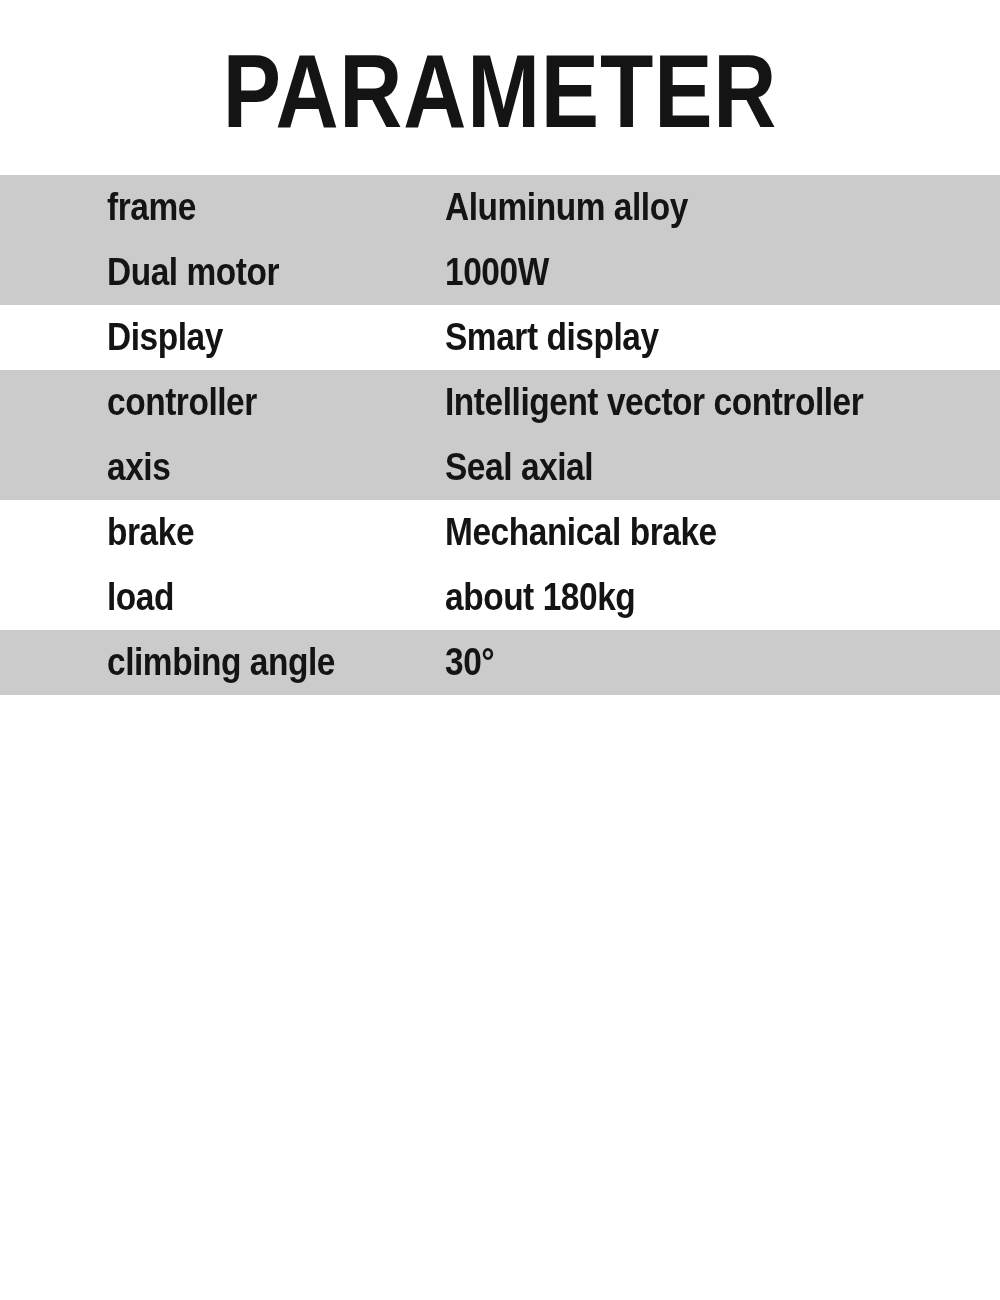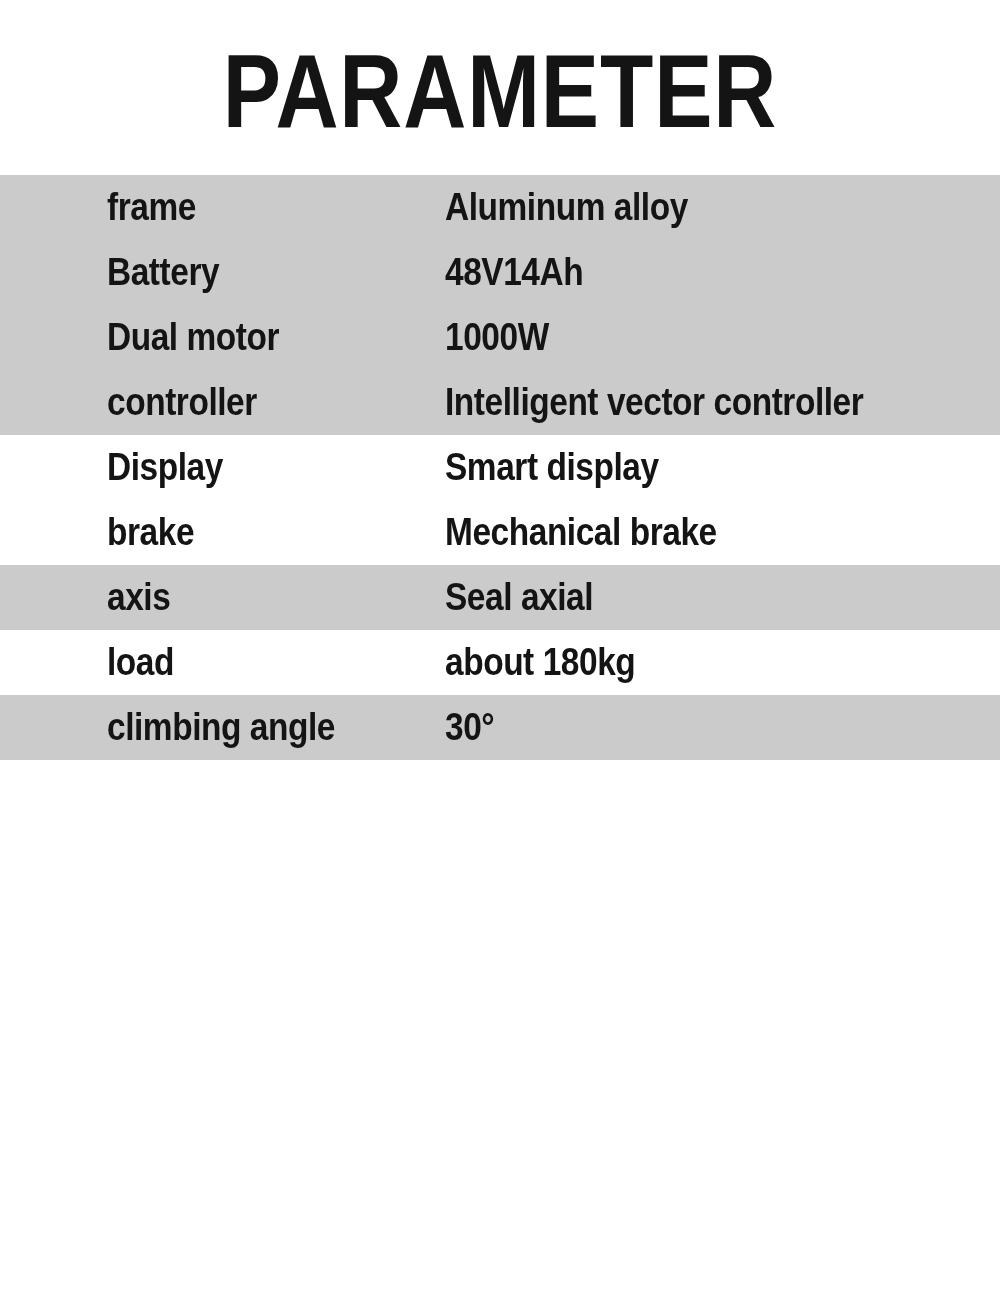--- a/index.html
+++ b/index.html
@@ -60,42 +60,38 @@
 <body style="--bg: #ffffff; --stripe: #cbcbcb; --text: #141414;">
 
 <h1 class="page-title">PARAMETER</h1>
 
 <div class="spec-table">
     <div class="spec-row stripe">
       <span class="spec-label">frame</span>
       <span class="spec-value">Aluminum alloy</span>
     </div>
     <div class="spec-row stripe">
-      <span class="spec-label">Battery</span>
-      <span class="spec-value">48V14Ah</span>
-    </div>
-    <div class="spec-row stripe">
       <span class="spec-label">Dual motor</span>
       <span class="spec-value">1000W</span>
+    </div>
+    <div class="spec-row">
+      <span class="spec-label">Display</span>
+      <span class="spec-value">Smart display</span>
     </div>
     <div class="spec-row stripe">
       <span class="spec-label">controller</span>
       <span class="spec-value">Intelligent vector controller</span>
     </div>
-    <div class="spec-row">
-      <span class="spec-label">Display</span>
-      <span class="spec-value">Smart display</span>
+    <div class="spec-row stripe">
+      <span class="spec-label">axis</span>
+      <span class="spec-value">Seal axial</span>
     </div>
     <div class="spec-row">
       <span class="spec-label">brake</span>
       <span class="spec-value">Mechanical brake</span>
-    </div>
-    <div class="spec-row stripe">
-      <span class="spec-label">axis</span>
-      <span class="spec-value">Seal axial</span>
     </div>
     <div class="spec-row">
       <span class="spec-label">load</span>
       <span class="spec-value">about 180kg</span>
     </div>
     <div class="spec-row stripe">
       <span class="spec-label">climbing angle</span>
       <span class="spec-value">30°</span>
     </div>
   </div>

